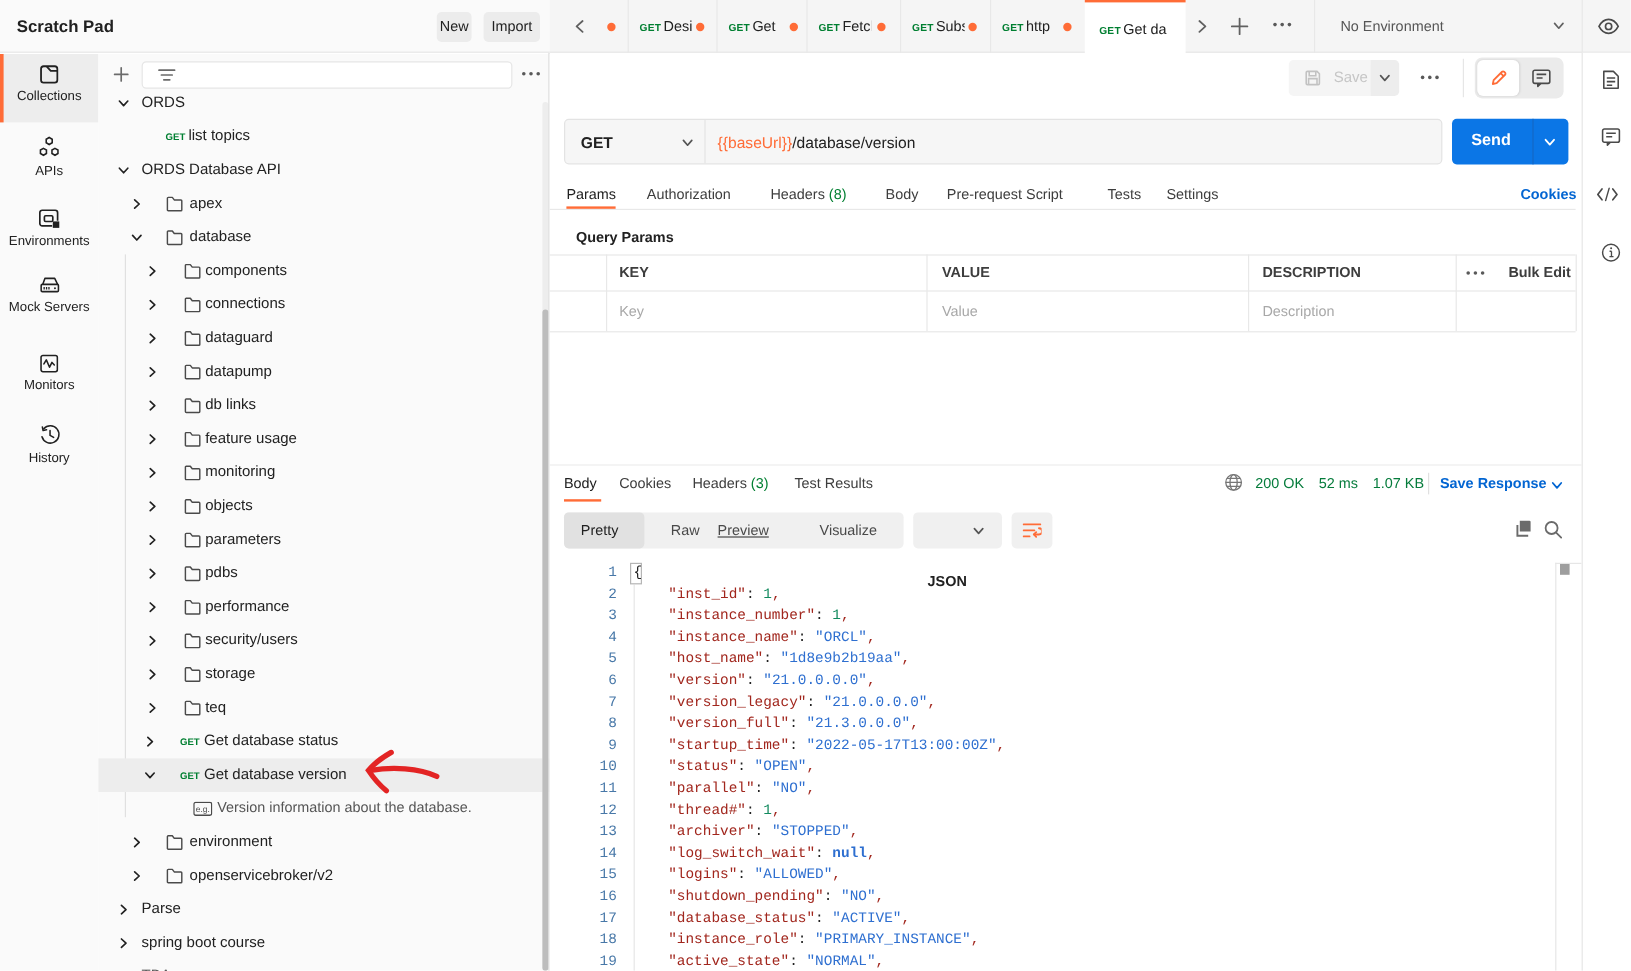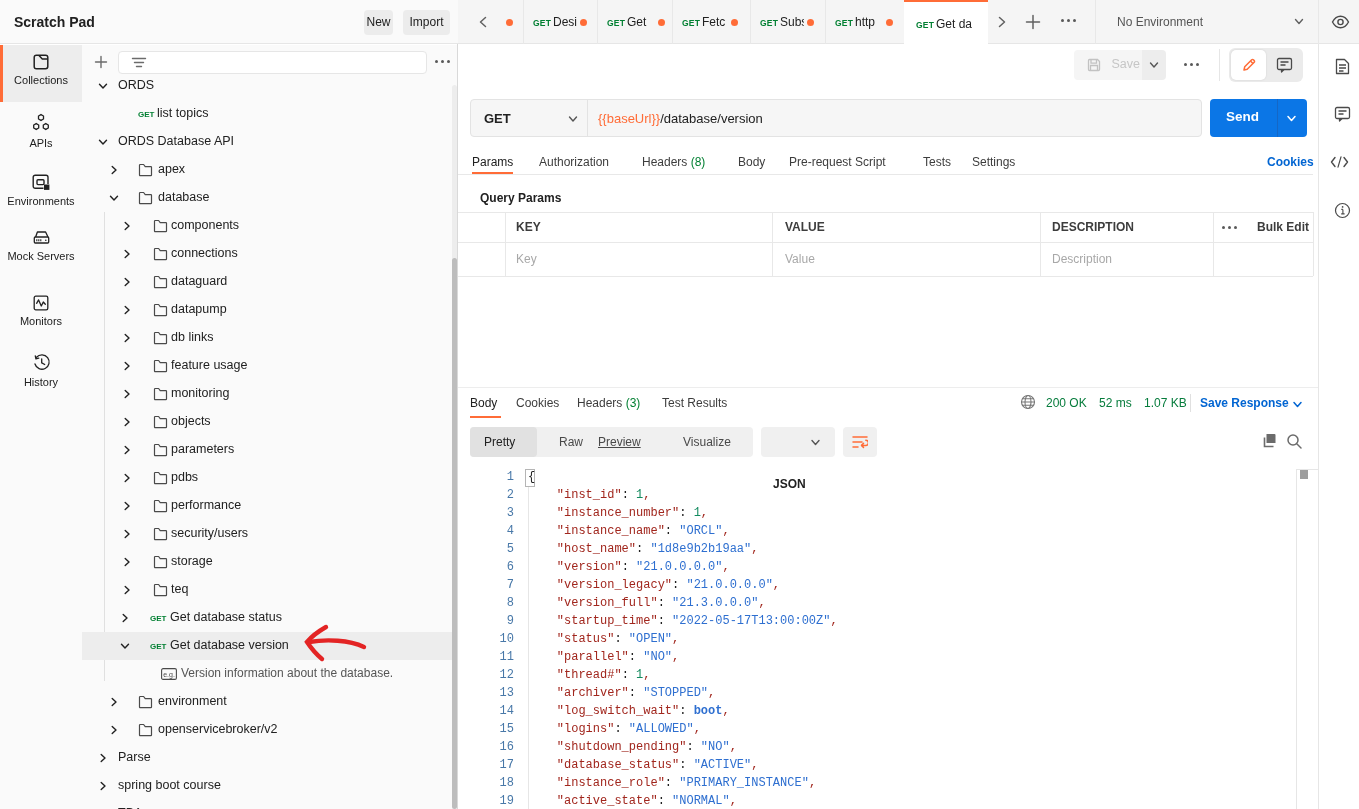--- a/index.html
+++ b/index.html
@@ -563,21 +563,21 @@
       <div class="code" style="left:70px;top:567px;">    <span class="k">"startup_time"</span>: <span class="s">"2022-05-17T13:00:00Z"</span><span class="c">,</span></div>
       <div class="lnum" style="left:12px;top:585px;">10</div>
       <div class="code" style="left:70px;top:585px;">    <span class="k">"status"</span>: <span class="s">"OPEN"</span><span class="c">,</span></div>
       <div class="lnum" style="left:12px;top:603px;">11</div>
       <div class="code" style="left:70px;top:603px;">    <span class="k">"parallel"</span>: <span class="s">"NO"</span><span class="c">,</span></div>
       <div class="lnum" style="left:12px;top:621px;">12</div>
       <div class="code" style="left:70px;top:621px;">    <span class="k">"thread#"</span>: <span class="n">1</span><span class="c">,</span></div>
       <div class="lnum" style="left:12px;top:639px;">13</div>
       <div class="code" style="left:70px;top:639px;">    <span class="k">"archiver"</span>: <span class="s">"STOPPED"</span><span class="c">,</span></div>
       <div class="lnum" style="left:12px;top:657px;">14</div>
-      <div class="code" style="left:70px;top:657px;">    <span class="k">"log_switch_wait"</span>: <span class="u">boot</span><span class="c">,</span></div>
+      <div class="code" style="left:70px;top:657px;">    <span class="k">"log_switch_wait"</span>: <span class="u">null</span><span class="c">,</span></div>
       <div class="lnum" style="left:12px;top:675px;">15</div>
       <div class="code" style="left:70px;top:675px;">    <span class="k">"logins"</span>: <span class="s">"ALLOWED"</span><span class="c">,</span></div>
       <div class="lnum" style="left:12px;top:693px;">16</div>
       <div class="code" style="left:70px;top:693px;">    <span class="k">"shutdown_pending"</span>: <span class="s">"NO"</span><span class="c">,</span></div>
       <div class="lnum" style="left:12px;top:711px;">17</div>
       <div class="code" style="left:70px;top:711px;">    <span class="k">"database_status"</span>: <span class="s">"ACTIVE"</span><span class="c">,</span></div>
       <div class="lnum" style="left:12px;top:729px;">18</div>
       <div class="code" style="left:70px;top:729px;">    <span class="k">"instance_role"</span>: <span class="s">"PRIMARY_INSTANCE"</span><span class="c">,</span></div>
       <div class="lnum" style="left:12px;top:747px;">19</div>
       <div class="code" style="left:70px;top:747px;">    <span class="k">"active_state"</span>: <span class="s">"NORMAL"</span><span class="c">,</span></div>

